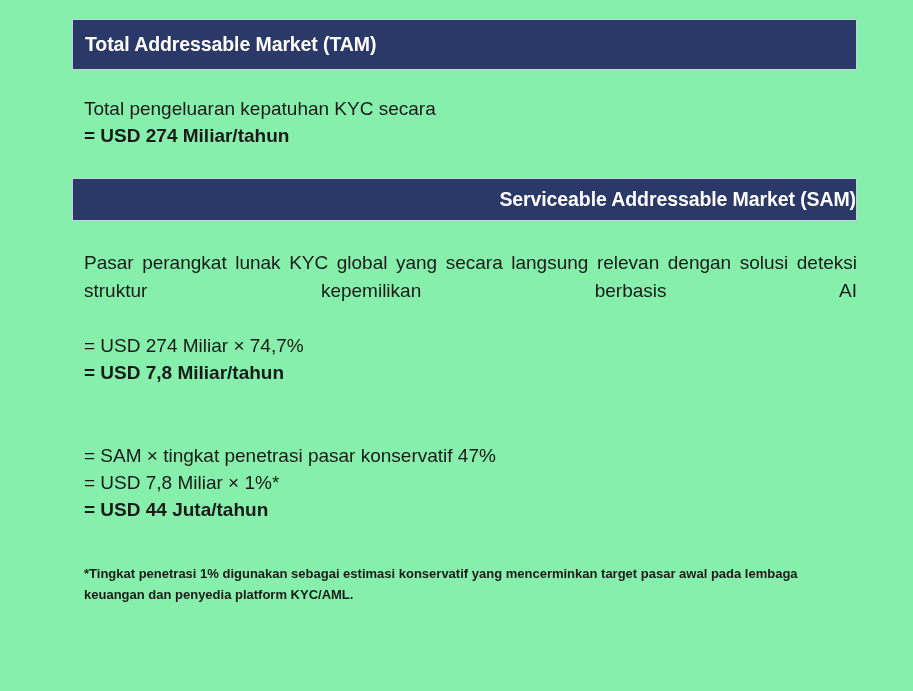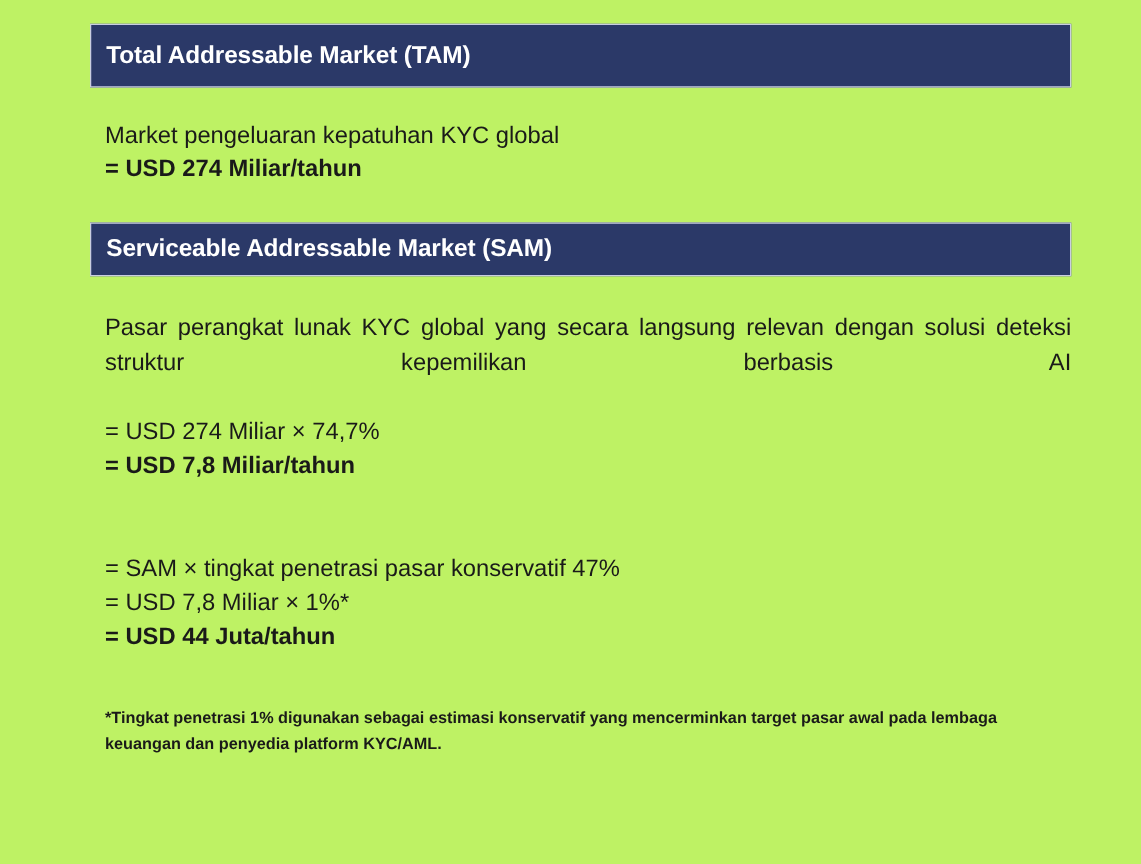--- a/index.html
+++ b/index.html
@@ -32,20 +32,21 @@
     background: #2b3968;
     border: 1px solid #c9cde0;
     box-sizing: border-box;
     height: 51px;
     display: flex;
     align-items: center;
     padding-left: 12px;
   }
   .section-bar.compact {
     height: 43px;
+    justify-content: flex-end;
   }
   .section-bar-title {
     color: #ffffff;
     font-size: 19.5px;
     font-weight: bold;
     letter-spacing: -0.1px;
     line-height: 1.1;
   }
 
   
@@ -92,29 +93,29 @@
     font-size: 13px;
     font-weight: bold;
     line-height: 21px;
     color: #1a1a19;
     max-width: 790px;
   }
 </style>
 </head>
 <body>
 
-<div class="page" style="background: #bef264; text-decoration: underline;">
+<div class="page" style="background: #86efac; text-decoration: underline;">
   <div class="content">
 
     <div class="section-bar" style="background: rgb(43, 57, 104);">
       <span class="section-bar-title" style="color: rgb(255, 255, 255);">Total Addressable Market (TAM)</span>
     </div>
     <div class="gap-tam-body"></div>
     <div class="section-body">
-      <div class="body-line">Market pengeluaran kepatuhan KYC global</div>
+      <div class="body-line">Total pengeluaran kepatuhan KYC secara</div>
       <div class="body-line bold">= USD 274 Miliar/tahun</div>
     </div>
     <div class="gap-after-tam"></div>
 
     <div class="section-bar compact" style="background: rgb(43, 57, 104);">
       <span class="section-bar-title" style="color: rgb(255, 255, 255);">Serviceable Addressable Market (SAM)</span>
     </div>
     <div class="gap-sam-body"></div>
     <div class="section-body">
       <p class="body-para last-line-normal">Pasar perangkat lunak KYC global yang secara langsung relevan dengan solusi deteksi struktur kepemilikan berbasis AI</p>

